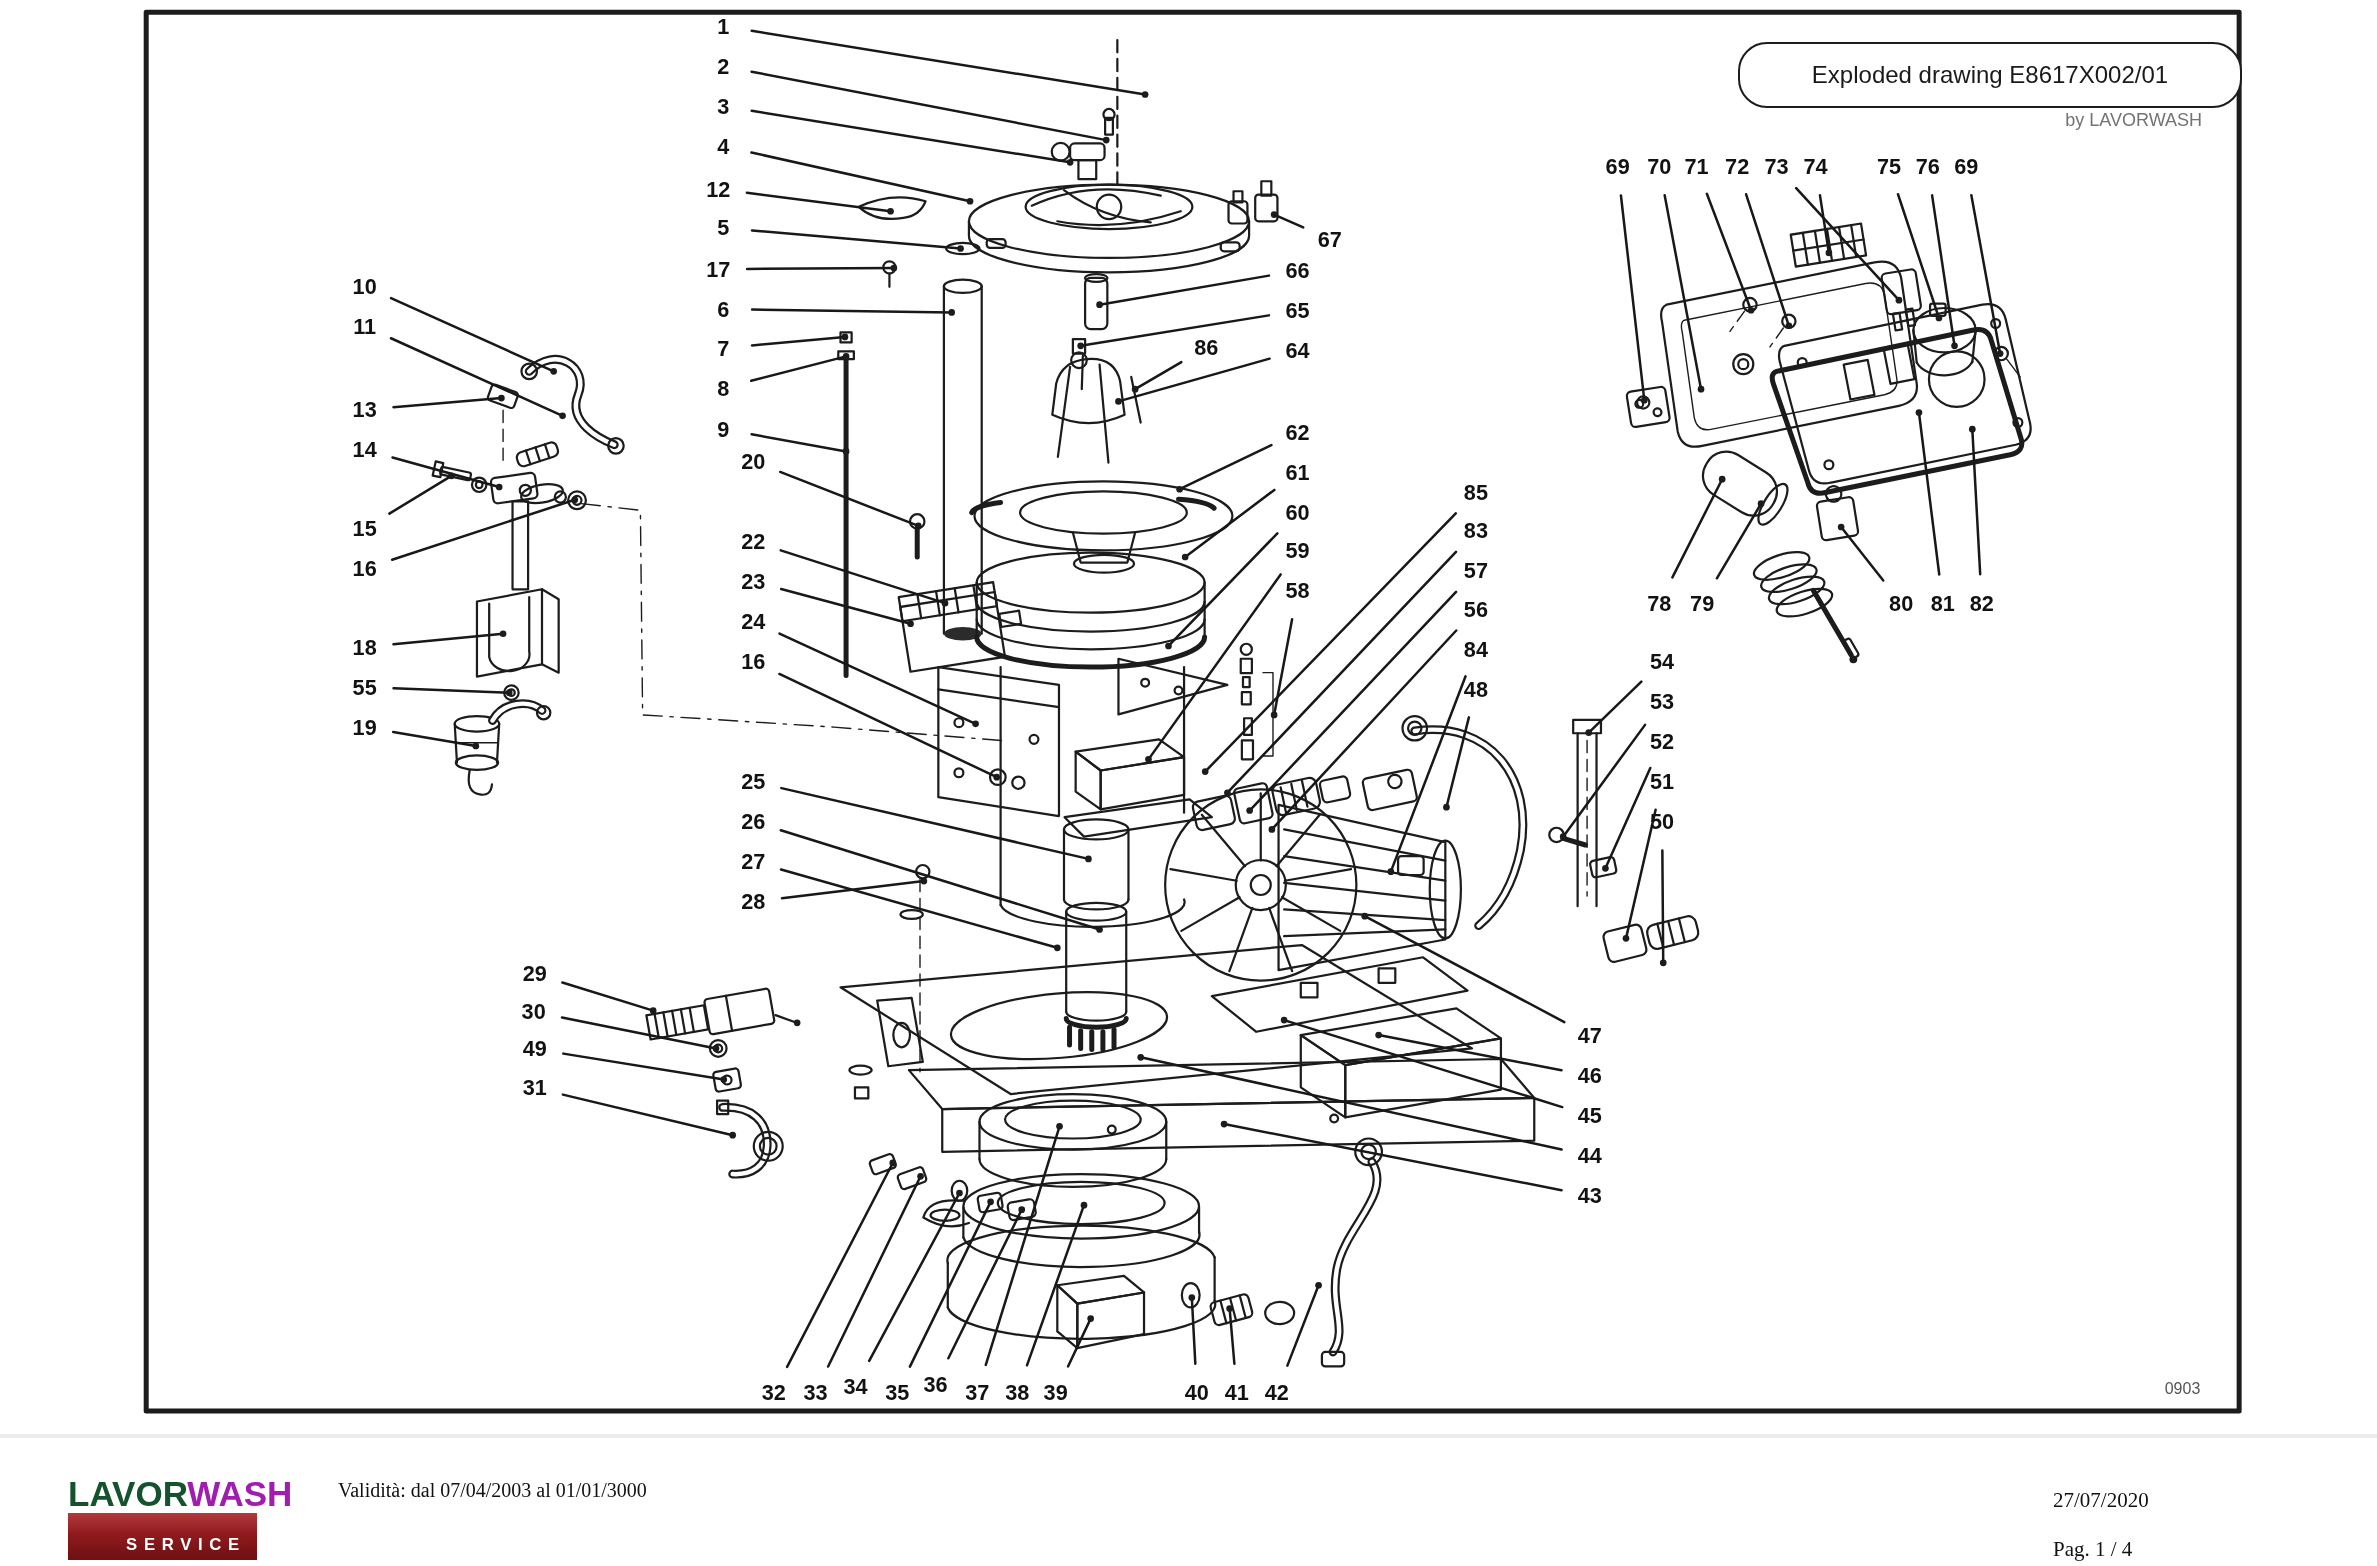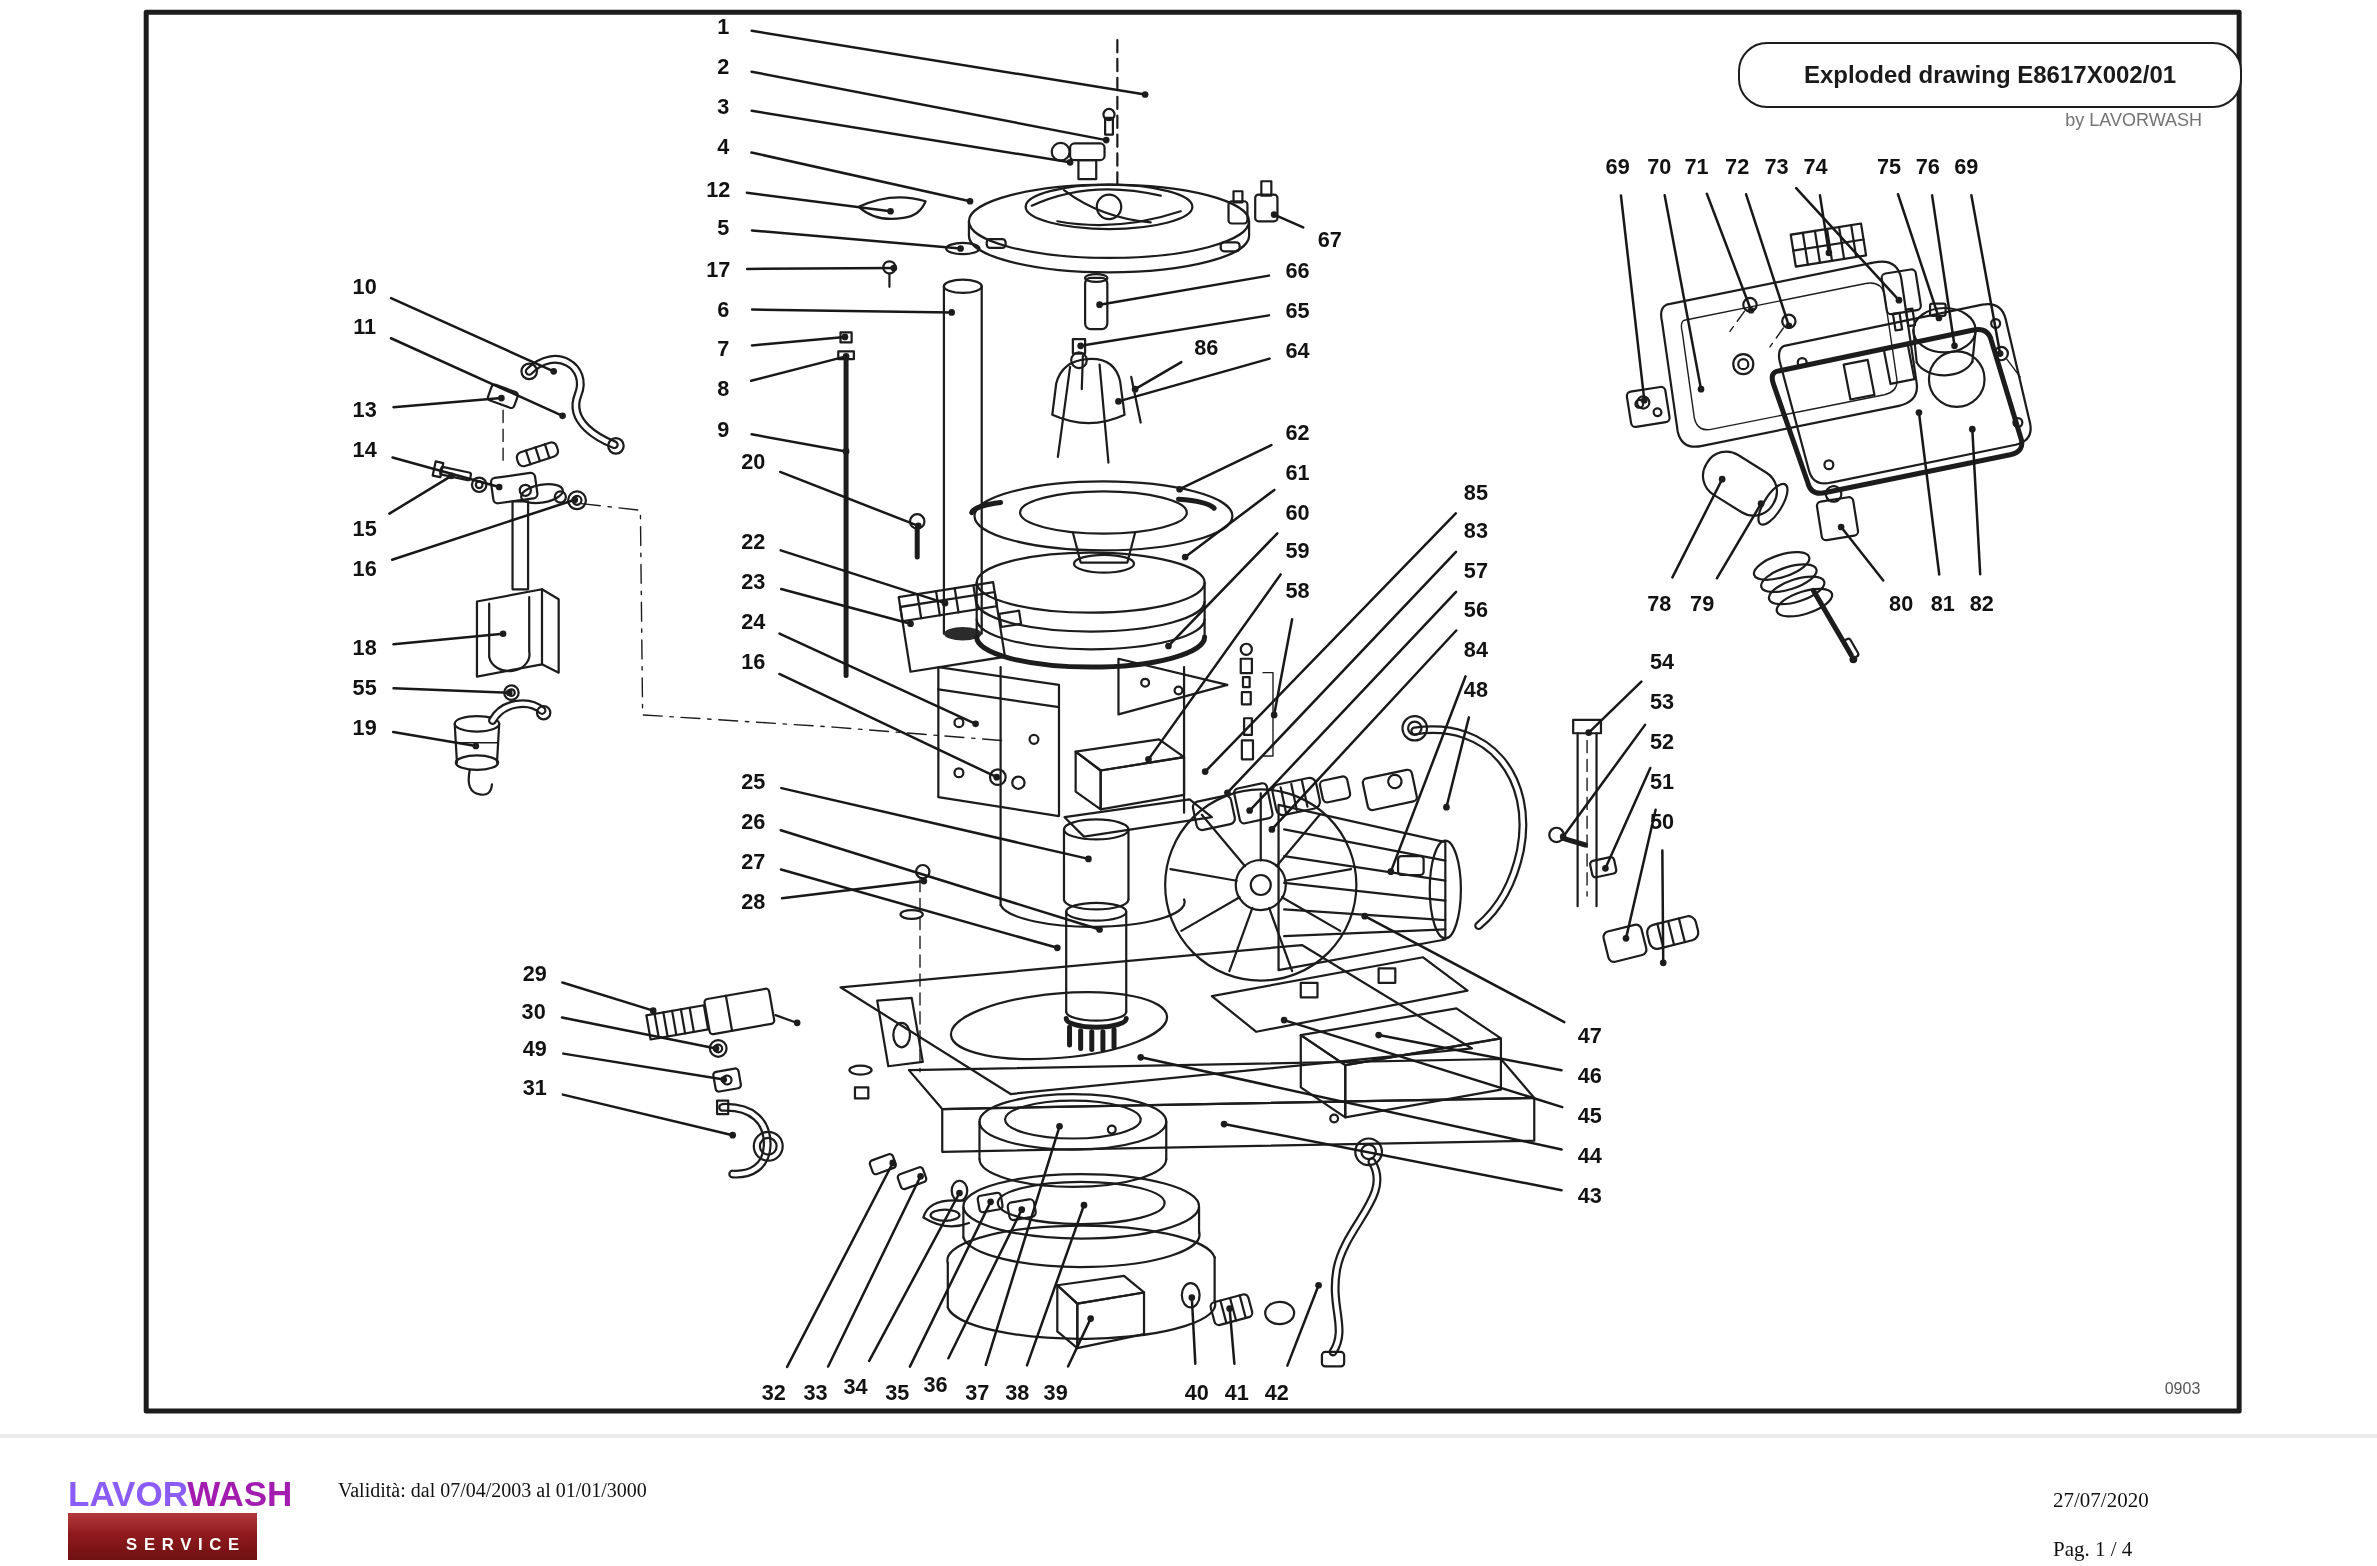--- a/index.html
+++ b/index.html
@@ -14,27 +14,27 @@
   #art .tube-o{stroke-width:16;}
   #art .tube-i{stroke:#ffffff;stroke-width:8;}
   #art .dash{stroke-dasharray:22 12;}
   #art .dashdot{stroke-dasharray:34 14 6 14;}
   #art .darkfill{fill:#2b2b2b;stroke:none;}
   #art .dot{fill:#1c1c1c;stroke:none;}
   #art text{font:600 39px "Liberation Sans",sans-serif;fill:#121212;stroke:none;}
   #art .leader{stroke-width:4.5;stroke:#181818;}
   .title-box{left:1738px;top:42px;width:500px;height:62px;border:2.8px solid #1d1d1d;
       border-radius:29px;display:flex;align-items:center;justify-content:center;
-      font-size:24px;color:#1a1a1a;background:#fff;font-weight:bold;}
+      font-size:24px;color:#1a1a1a;background:#fff;}
   .byline{left:1868px;top:110px;width:334px;text-align:right;font-size:18px;color:#737373;}
   .code{left:2135px;top:1380px;width:95px;text-align:center;font-size:16px;color:#555;}
   .page-divider{left:0;top:1434px;width:2377px;height:3.9px;background:#ececec;}
   .logo{left:68px;top:1476px;width:192px;}
   .logo-row{font-size:35px;font-weight:800;letter-spacing:0px;line-height:1;white-space:nowrap;}
-  .logo-lavor{color:#8b5cf6;}
+  .logo-lavor{color:#14532d;}
   .logo-wash{color:#a21caf;}
   .logo-bar{margin-top:2.2px;width:189px;height:47px;background:linear-gradient(180deg,#b23a3c 0%,#8f1a1d 45%,#6e1012 100%);
       display:flex;align-items:flex-end;justify-content:center;padding-bottom:5px;box-sizing:border-box;padding-left:47px;}
   .logo-service{color:#ffffff;font-size:16.7px;font-weight:700;letter-spacing:6.7px;}
   .ft{left:338px;top:1471px;font-family:"Liberation Serif",serif;}
   .ft-italic{font-style:italic;font-size:20px;}
   .ft-bold{font-weight:bold;font-size:32px;margin-top:6.7px;}
   .ft-val{font-size:20px;margin-top:7.8px;}
   .ft-right{left:2053px;top:1476px;font-family:"Liberation Serif",serif;font-size:21px;line-height:49px;}
 </style>

